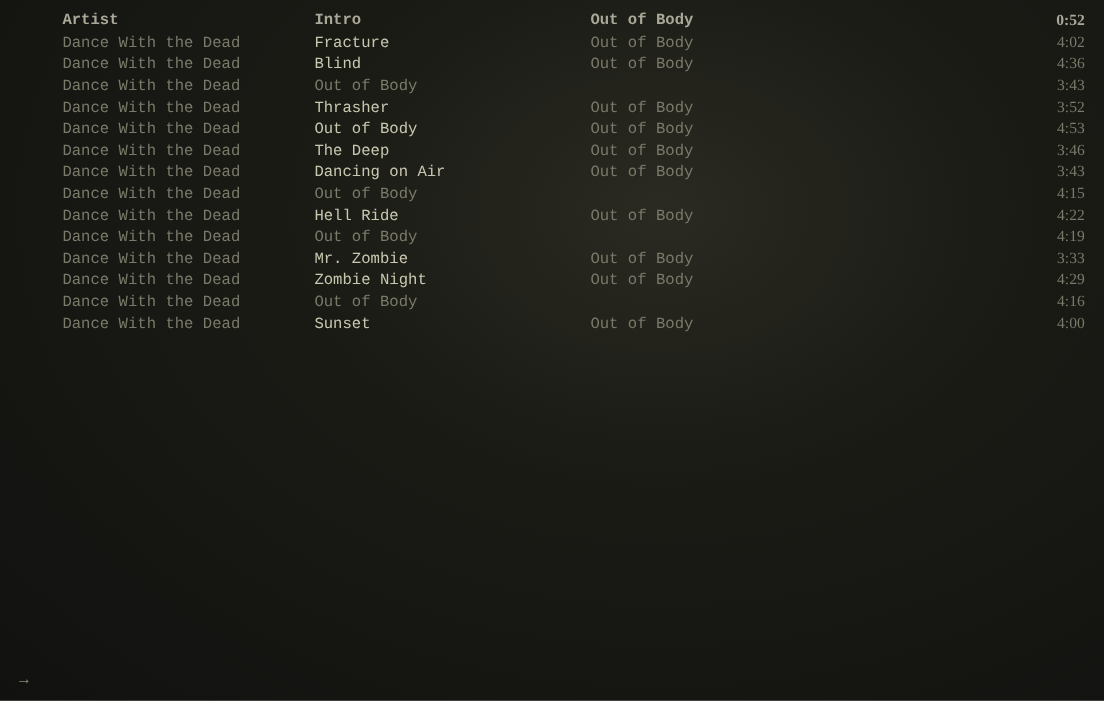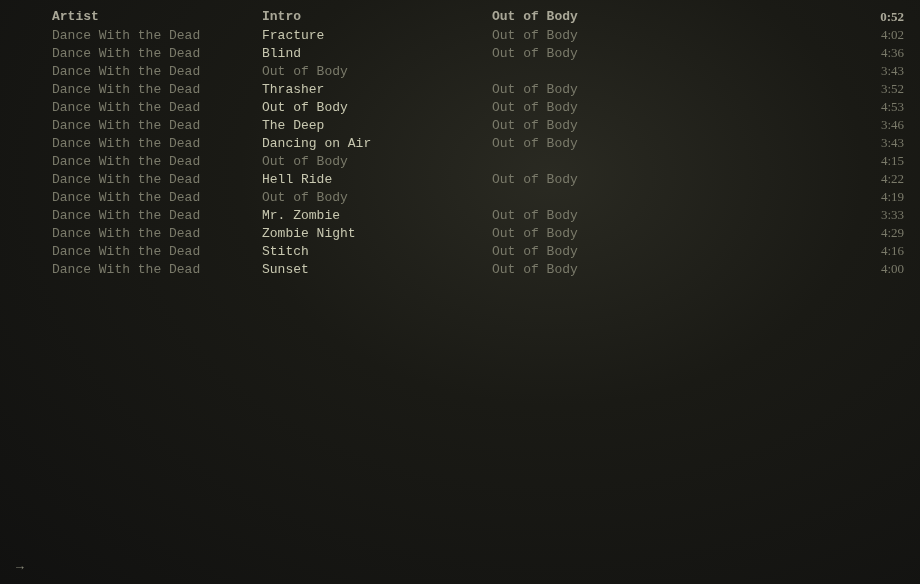--- a/index.html
+++ b/index.html
@@ -165,21 +165,20 @@
       <div class="col-duration">3:33</div>
     </div>
     <div class="track-row">
       <div class="col-artist">Dance With the Dead</div>
       <div class="col-title">Zombie Night</div>
       <div class="col-album">Out of Body</div>
       <div class="col-duration">4:29</div>
     </div>
     <div class="track-row">
       <div class="col-artist">Dance With the Dead</div>
-      <div class="col-title">Stitch</div>
       <div class="col-album">Out of Body</div>
       <div class="col-duration">4:16</div>
     </div>
     <div class="track-row">
       <div class="col-artist">Dance With the Dead</div>
       <div class="col-title">Sunset</div>
       <div class="col-album">Out of Body</div>
       <div class="col-duration">4:00</div>
     </div>
   </div>

